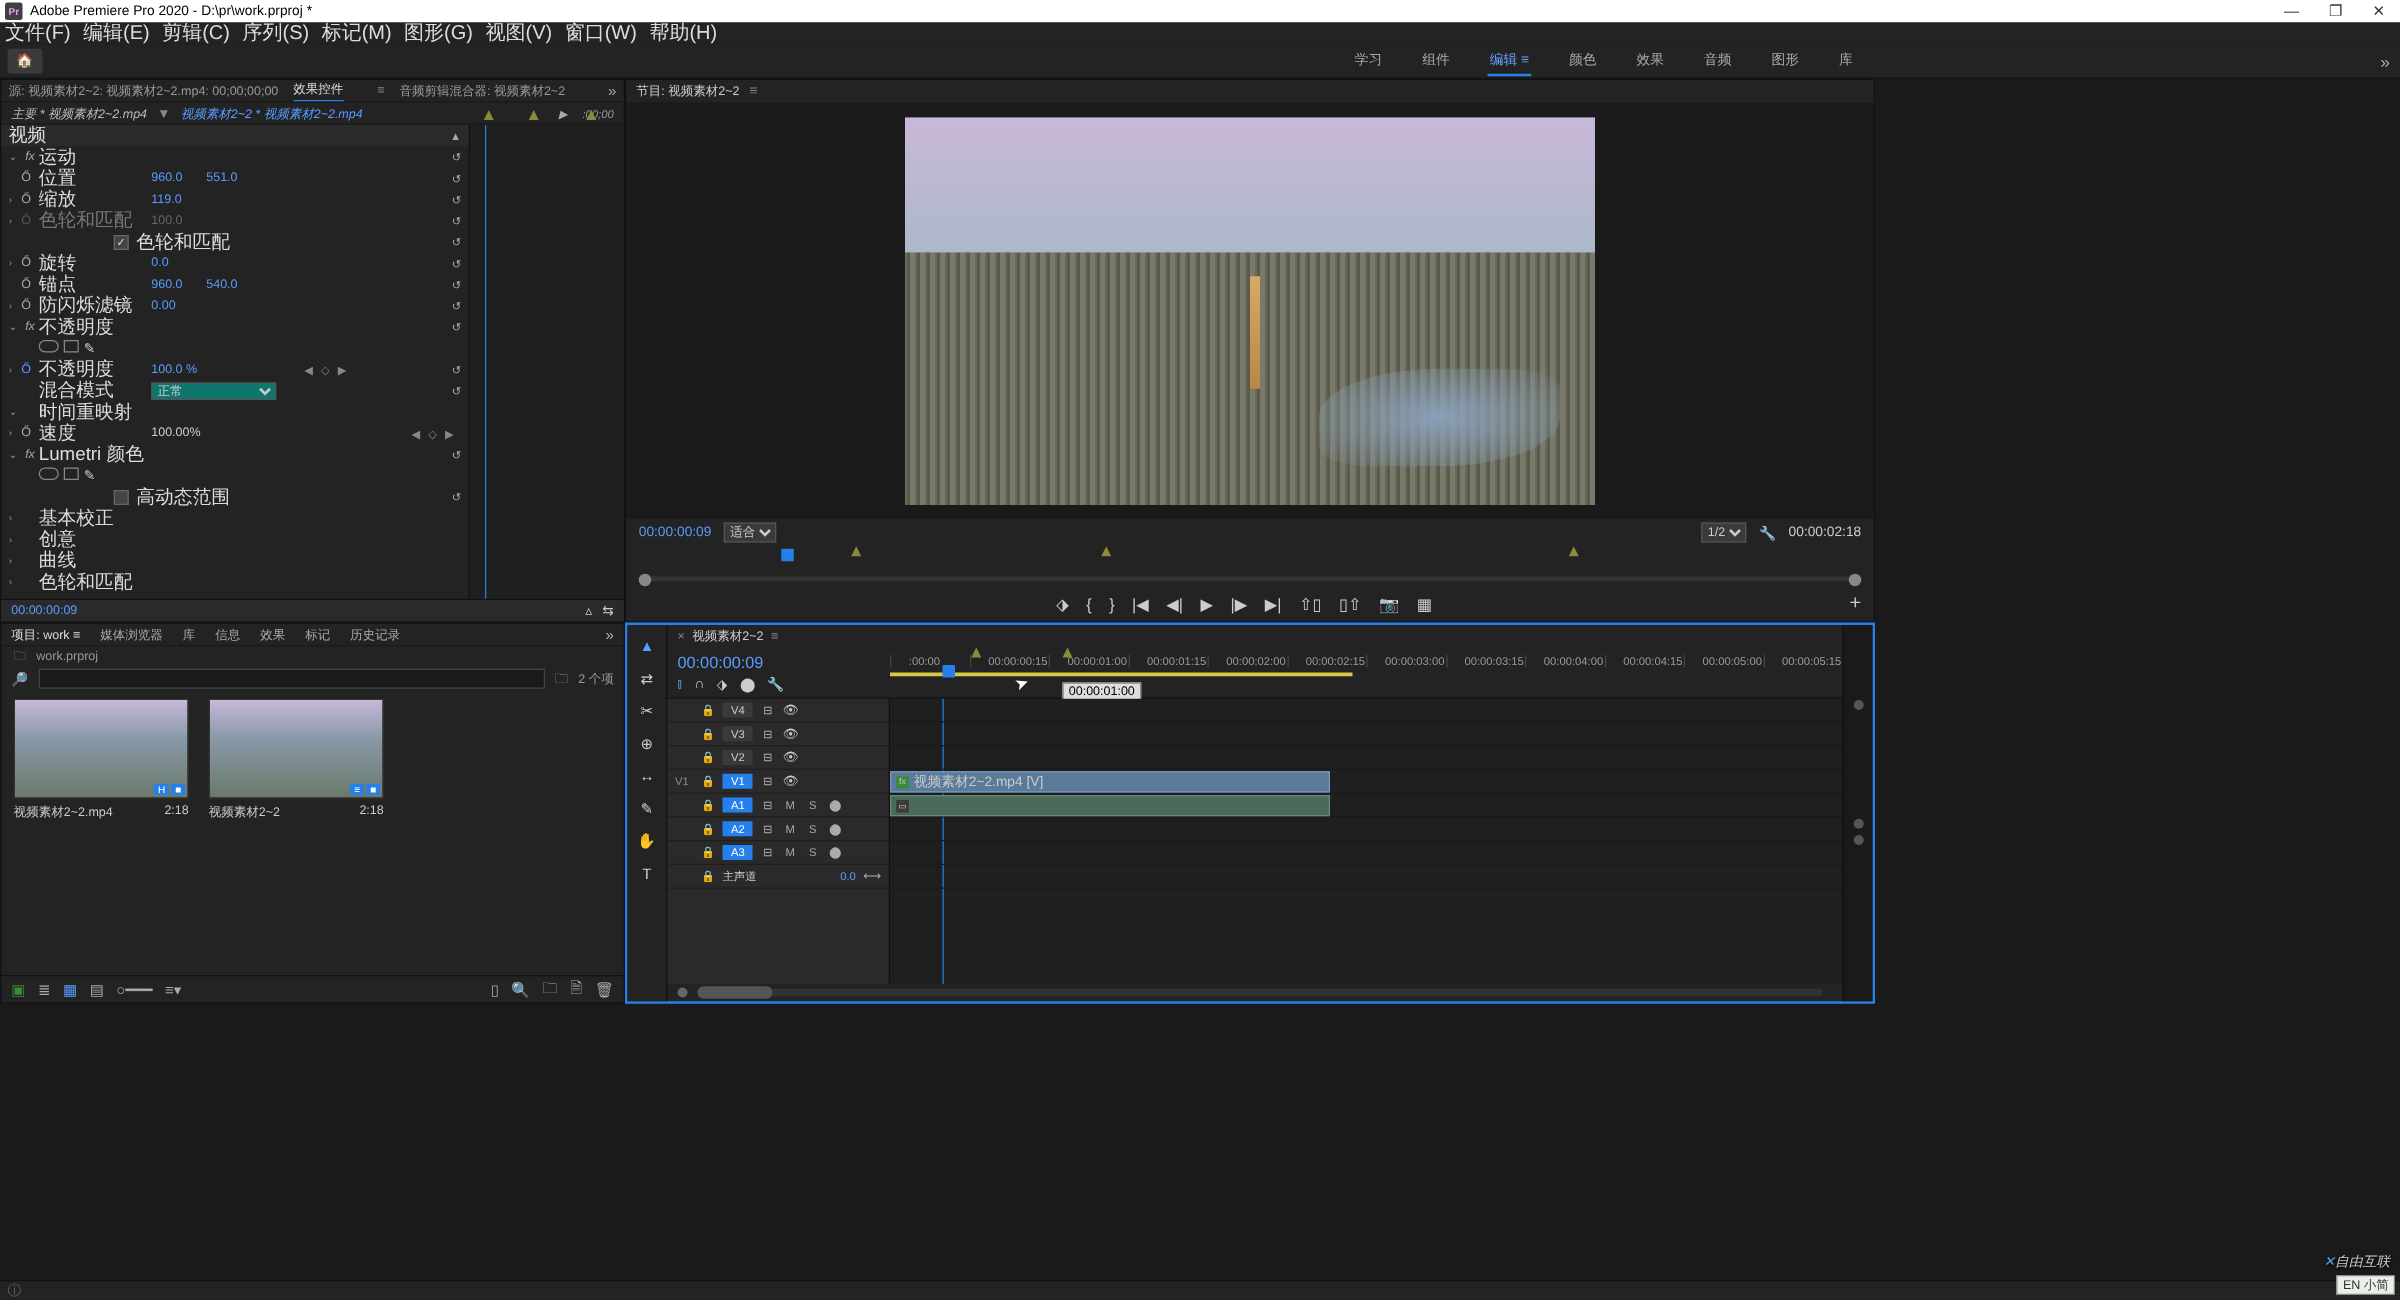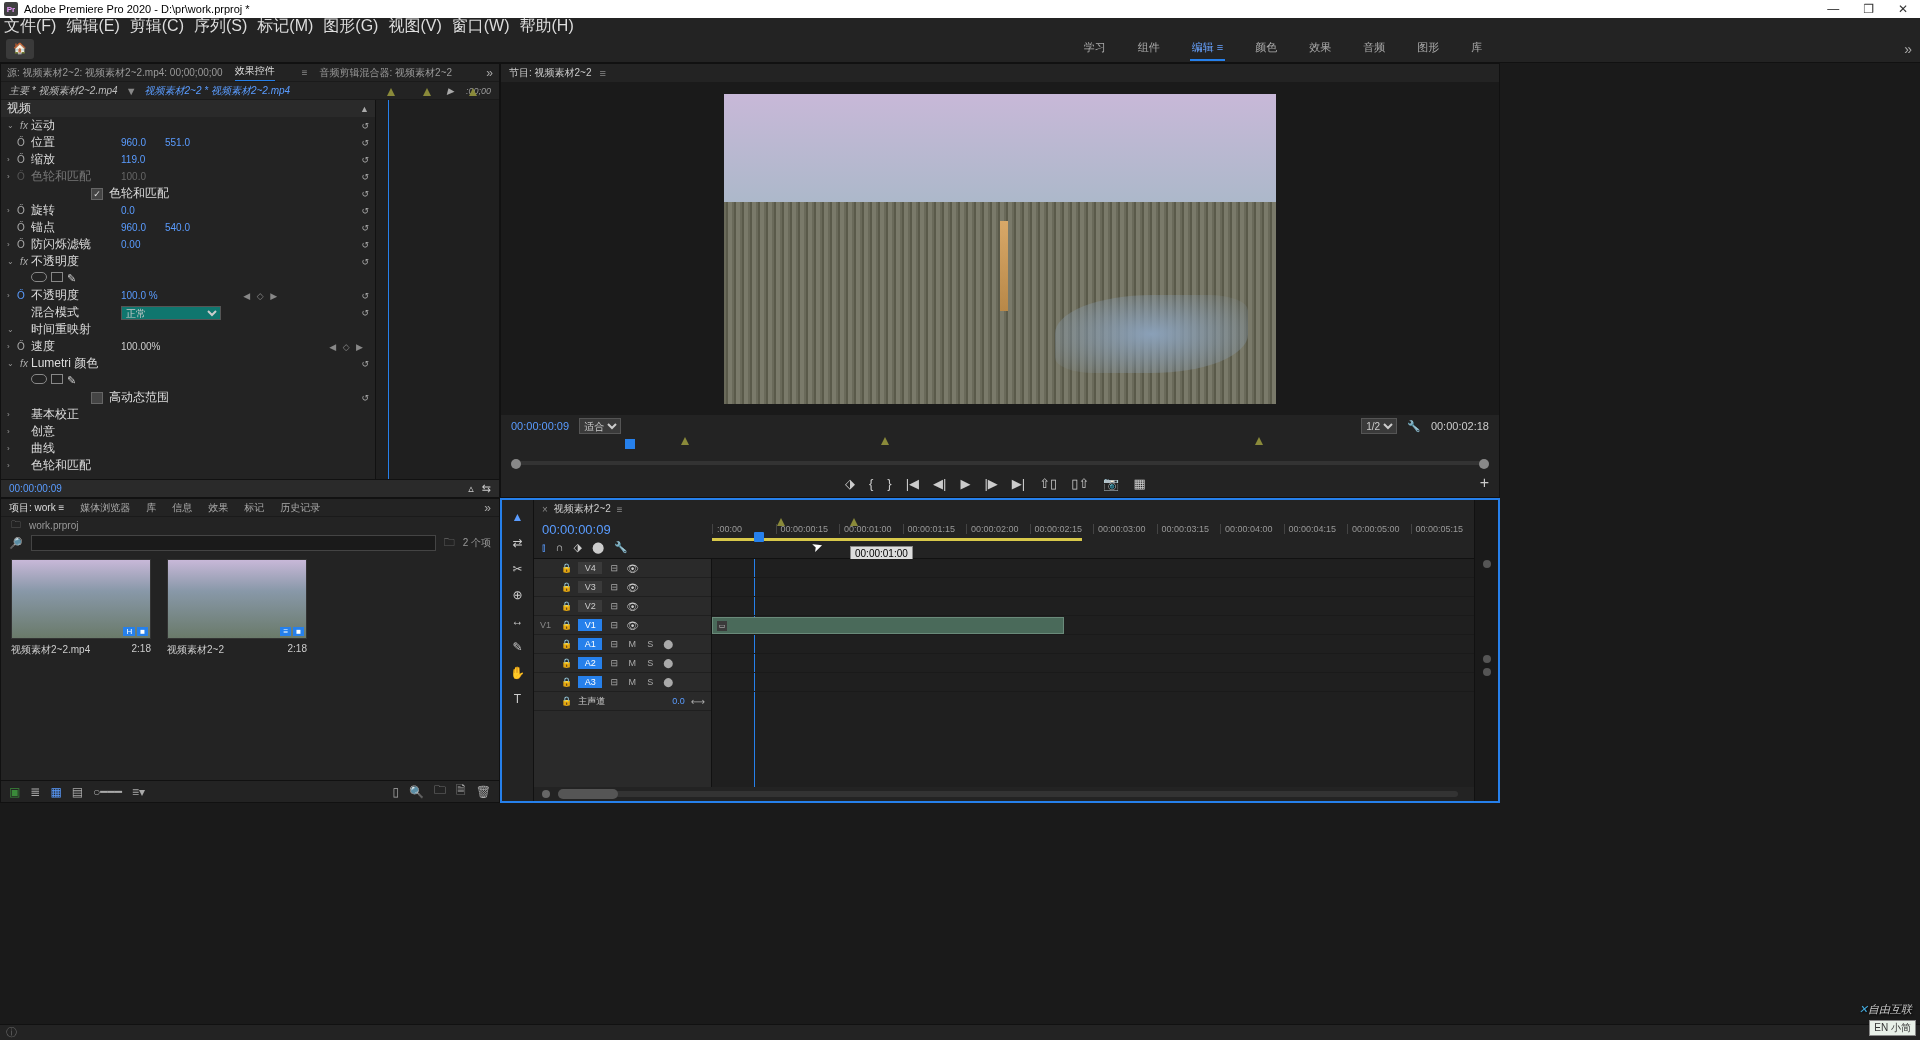--- a/index.html
+++ b/index.html
@@ -33,21 +33,21 @@
 .ec-cliplabel { position:absolute; left:378px; right:14px; top:42px; height:16px; background:#4a6a8a; border:1px solid #6a8aaa; color:#fff; font-size:10px; padding:0 4px; line-height:14px; }
 .ec-body { flex:1; overflow:hidden; display:flex; }
 .ec-props { width:375px; border-right:1px solid #111; overflow-y:auto; }
 .ec-mini-timeline { flex:1; background:#1f1f1f; position:relative; }
 .ec-playhead { position:absolute; left:12px; top:0; bottom:0; width:1px; background:#2680eb; }
 .prop-row { height:17px; display:flex; align-items:center; padding:0 6px; }
 .prop-row.section { background:#2a2a2a; }
 .prop-row .arrow { width:10px; color:#999; font-size:8px; }
 .prop-row .fx { width:14px; text-align:center; color:#aaa; font-style:italic; font-size:10px; }
 .prop-row .clock { width:14px; color:#aaa; font-size:10px; }
-.prop-row .label { flex:0 0 auto; min-width:90px; color:#ddd; font-size:12px; }
+.prop-row .label { flex:0 0 auto; min-width:90px; color:#ddd; font-size:15px; }
 .prop-row .label.dim { color:#777; }
 .prop-row .val { color:#5a9cff; font-size:10px; min-width:44px; text-align:left; cursor:ew-resize; }
 .prop-row .val.dim { color:#666; }
 .prop-row .reset { margin-left:auto; color:#aaa; font-size:9px; cursor:pointer; }
 .prop-row .kf-arrows { color:#888; font-size:9px; margin-left:auto; margin-right:4px; letter-spacing:2px; }
 .prop-row .checkbox { width:12px;height:12px;border:1px solid #666;background:#444;margin-right:6px;display:flex;align-items:center;justify-content:center; }
 .prop-row .checkbox.checked::after { content:"✓"; color:#ddd; font-size:9px; }
 .prop-row select { background:#0f766e; border:1px solid #555; color:#ccc; font-size:10px; height:14px; width:100px; }
 .ec-footer { height:18px; background:#2a2a2a; display:flex; align-items:center; padding:0 8px; border-top:1px solid #111; }
 .ec-footer .tc { color:#5a9cff; font-size:10px; }
@@ -111,21 +111,21 @@
 .timeline { flex:1; display:flex; flex-direction:column; }
 .tl-tabs { height:18px; display:flex; align-items:center; padding:0 8px; gap:6px; }
 .tl-tabs .x { color:#888; font-size:10px; }
 .tl-tabs span { color:#ccc; font-size:10px; }
 .tl-head { display:flex; border-bottom:1px solid #111; }
 .tl-head-left { width:178px; padding:4px 8px; }
 .tl-head-left .tc { color:#5a9cff; font-size:13px; }
 .tl-head-left .icons { display:flex; gap:10px; margin-top:4px; color:#aaa; }
 .tl-ruler { flex:1; position:relative; height:38px; }
 .tl-ruler .ticks { position:absolute; top:6px; left:0; right:0; display:flex; }
-.tl-ruler .tick { flex:1; font-size:9px; color:#999; text-align:left; border-left:1px solid #444; padding-left:4px; height:10px; }
+.tl-ruler .tick { flex:1; font-size:9px; color:#999; text-align:left; border-left:1px solid #444; padding-left:14px; height:10px; }
 .tl-ruler .yellow-bar { position:absolute; top:20px; left:0; width:370px; height:3px; background:#d8c84a; }
 .tl-ruler .marker-t { position:absolute; top:0; width:0;height:0;border-left:4px solid transparent;border-right:4px solid transparent;border-bottom:8px solid #8a8a3a; }
 .tl-ruler .playhead-top { position:absolute; left:42px; top:14px; width:10px; height:10px; background:#2680eb; border-radius:1px; }
 .tl-ruler .tooltip { position:absolute; left:138px; top:28px; background:#dddddd; color:#000; font-size:10px; padding:1px 4px; border:1px solid #888; }
 .tl-tracks { flex:1; display:flex; position:relative; }
 .tl-track-headers { width:178px; border-right:1px solid #111; background:#2a2a2a; }
 .track-row { height:19px; display:flex; align-items:center; gap:6px; padding:0 6px; border-bottom:1px solid #1f1f1f; }
 .track-row .lock { font-size:9px; color:#aaa; }
 .track-row .name { width:24px; text-align:center; font-size:9px; color:#ccc; background:#3a3a3a; padding:1px 0; }
 .track-row .name.on { background:#2680eb; color:#fff; }
@@ -605,20 +605,26 @@
               <span style="color:#5a9cff;font-size:9px">0.0</span>
               <span style="margin-left:auto;font-size:10px;color:#aaa">⟷</span>
             </div>
           </div>
         <div class="tl-clips">
           <div class="playhead-line"></div>
           <div class="clip-row"></div>
           <div class="clip-row"></div>
           <div class="clip-row"></div>
           <div class="clip-row">
+              <div class="clip-bar" style="width:352px">
+                <span class="fx-b">fx</span>
+                <span>视频素材2~2.mp4 [V]</span>
+              </div>
+            </div>
+          <div class="clip-row">
               <div class="clip-bar audio" style="width:352px">
                 <span class="fx-b" style="background:#3a3a3a">▭</span>
               </div>
             </div>
           <div class="clip-row"></div>
           <div class="clip-row"></div>
           <div class="clip-row"></div>
         </div>
       </div>
       <div class="tl-scroll">

